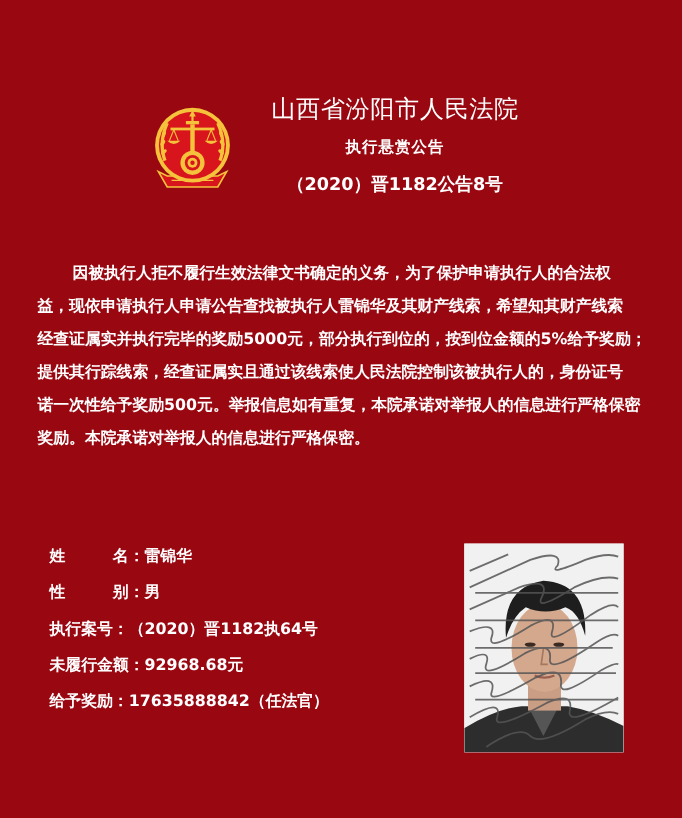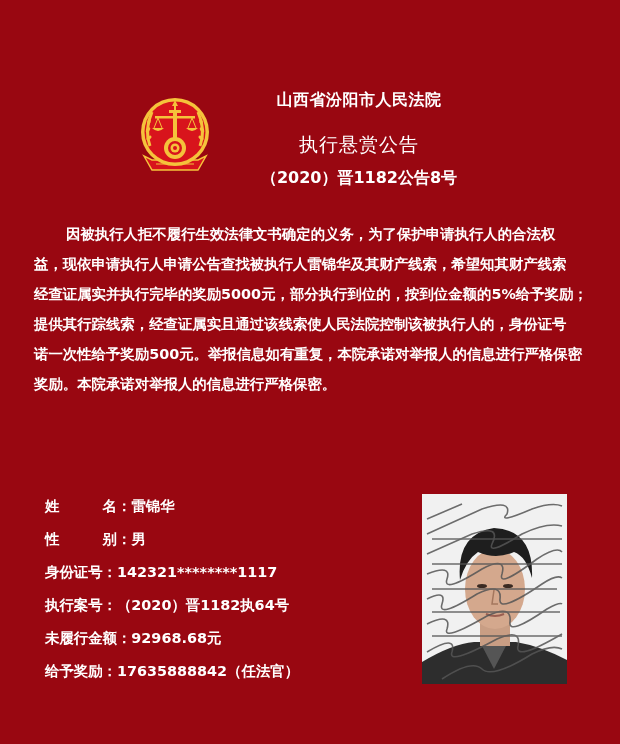--- a/index.html
+++ b/index.html
@@ -24,45 +24,45 @@
     }
     .header {
       position: absolute;
       left: 230px;
       top: 86px;
       width: 258px;
       text-align: center;
     }
     .court-name {
       font-family: "DejaVu Serif", "Liberation Serif", serif;
-      font-size: 16px;
-      font-weight: bold;
+      font-size: 22px;
+      font-weight: normal;
       line-height: 28px;
       letter-spacing: 0.5px;
       white-space: nowrap;
     }
     .notice-title {
       font-family: "DejaVu Serif", "Liberation Serif", serif;
-      font-size: 19px;
-      font-weight: normal;
+      font-size: 14px;
+      font-weight: bold;
       line-height: 28px;
-      margin-top: 16px;
+      margin-top: 6px;
       letter-spacing: 1px;
     }
     .notice-number {
       font-size: 16px;
       font-weight: bold;
       line-height: 20px;
       margin-top: 10px;
       white-space: nowrap;
     }
     .body-text {
       position: absolute;
       left: 34px;
-      top: 219px;
+      top: 234px;
       width: 566px;
     }
     .body-line {
       font-size: 14.4px;
       font-weight: bold;
       line-height: 30px;
       height: 30px;
       white-space: nowrap;
       overflow: visible;
     }
@@ -173,24 +173,20 @@
       <span>：</span>
       <span class="info-value">雷锦华</span>
   </div>
   <div class="info-row">
     <span class="info-label spaced">
       <span>性</span>
       <span>别</span>
     </span>
       <span>：</span>
       <span class="info-value">男</span>
-  </div>
-  <div class="info-row">
-    <span class="info-label">身份证号：</span>
-    <span class="info-value">142321********1117</span>
   </div>
   <div class="info-row">
     <span class="info-label">执行案号：</span>
     <span class="info-value">（2020）晋1182执64号</span>
   </div>
   <div class="info-row">
     <span class="info-label">未履行金额：</span>
     <span class="info-value">92968.68元</span>
   </div>
   <div class="info-row">

